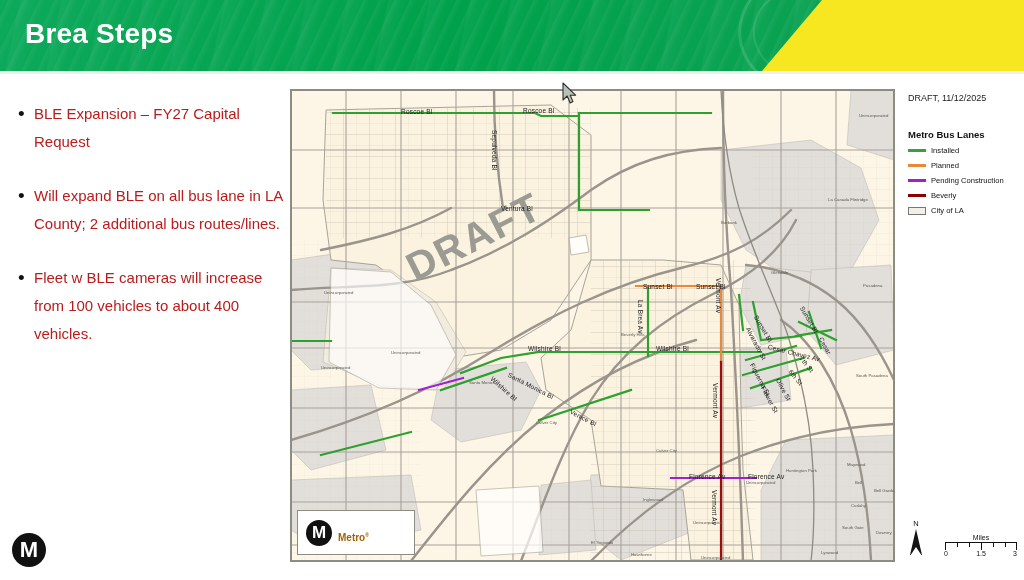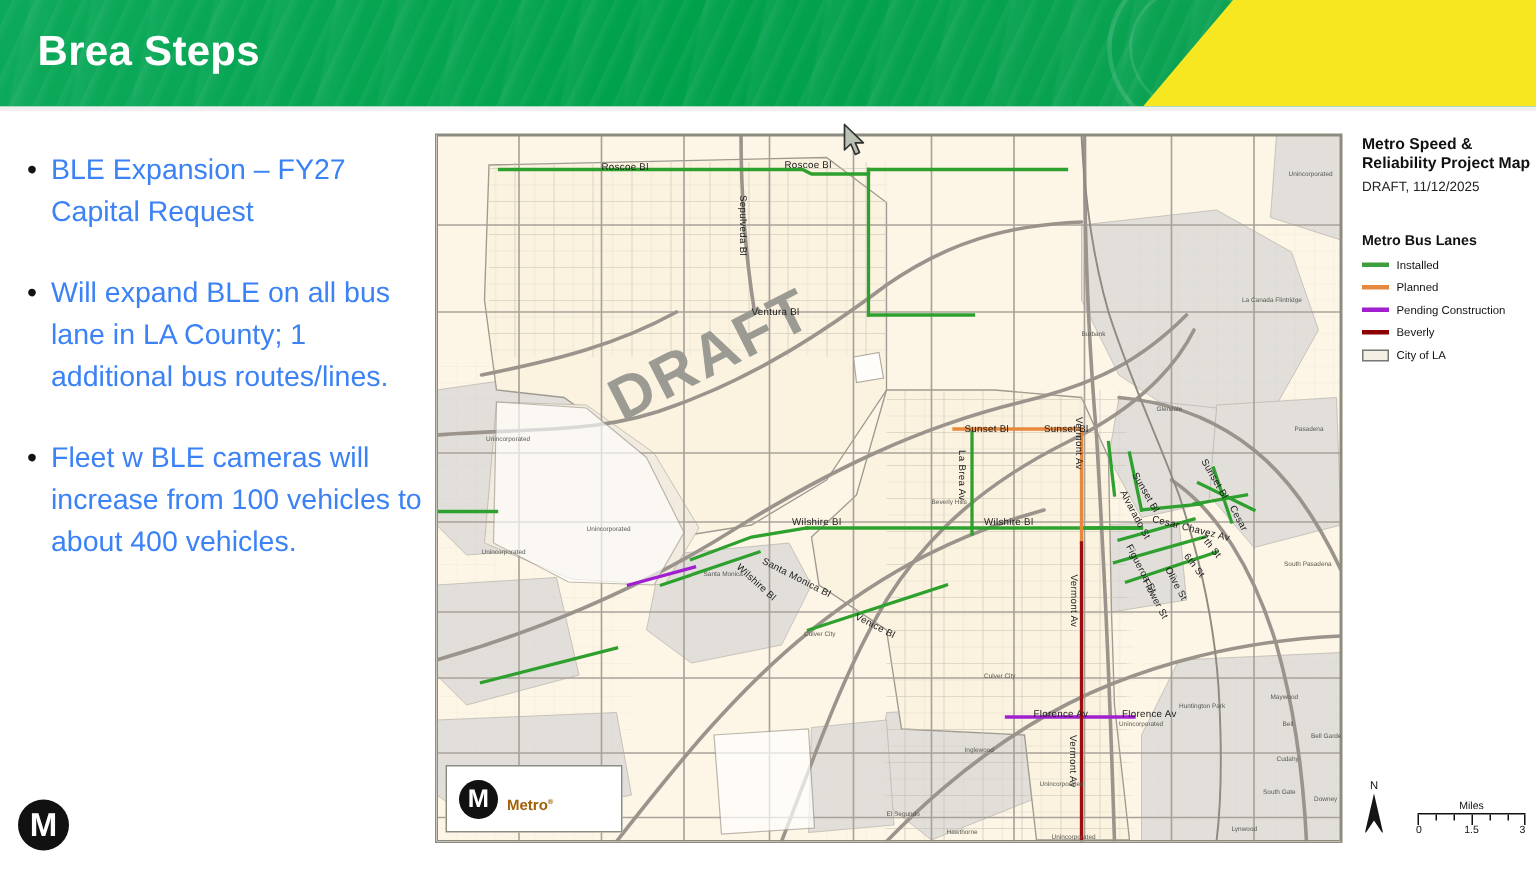--- a/index.html
+++ b/index.html
@@ -89,23 +89,23 @@
   .bullet .dot {
     width: 16px;
     flex: 0 0 16px;
     font-size: 19px;
     line-height: 28px;
     color: #111;
     text-align: left;
   }
   .bullet .btext {
     flex: 1 1 auto;
-    font-size: 19px;
+    font-size: 15px;
     line-height: 28px;
-    color: #3b82f6;
+    color: #b91c1c;
   }
 
   
   #slide-logo {
     position: absolute;
     left: 12px; top: 533px;
     width: 34px; height: 34px;
   }
   .m-circle {
     width: 100%; height: 100%;
@@ -317,21 +317,21 @@
 <div id="header-title">Brea Steps</div>
 <div id="header-rule"></div>
 
 <div id="bullets">
   <div class="bullet">
     <span class="dot">•</span>
     <span class="btext">BLE Expansion – FY27 Capital Request</span>
   </div>
   <div class="bullet">
     <span class="dot">•</span>
-    <span class="btext">Will expand BLE on all bus lane in LA County; 1 additional bus routes/lines.</span>
+    <span class="btext">Will expand BLE on all bus lane in LA County; 2 additional bus routes/lines.</span>
   </div>
   <div class="bullet">
     <span class="dot">•</span>
     <span class="btext">Fleet w BLE cameras will increase from 100 vehicles to about 400 vehicles.</span>
   </div>
 </div>
 
 <div id="slide-logo">
   <div class="m-circle" style="font-size:22px;">M</div>
 </div>
@@ -547,21 +547,20 @@
       <div class="city-label" style="left: 430px; top: 130px;">Burbank</div>
     </div>
 
   <div id="map-logo-box">
     <div class="m-circle">M</div>
     <div id="map-logo-text">Metro</div>
   </div>
 </div>
 
 <div id="legend">
-  <div id="legend-title">Metro Speed &amp; Reliability Project Map</div>
   <div id="legend-date">DRAFT, 11/12/2025</div>
   <div id="legend-section-title">Metro Bus Lanes</div>
 
   <div class="legend-row">
     <span class="legend-swatch" style="background: rgb(61, 158, 61);"></span>
     <span class="legend-label">Installed</span>
   </div>
   <div class="legend-row">
     <span class="legend-swatch" style="background: rgb(232, 136, 60);"></span>
     <span class="legend-label">Planned</span>

